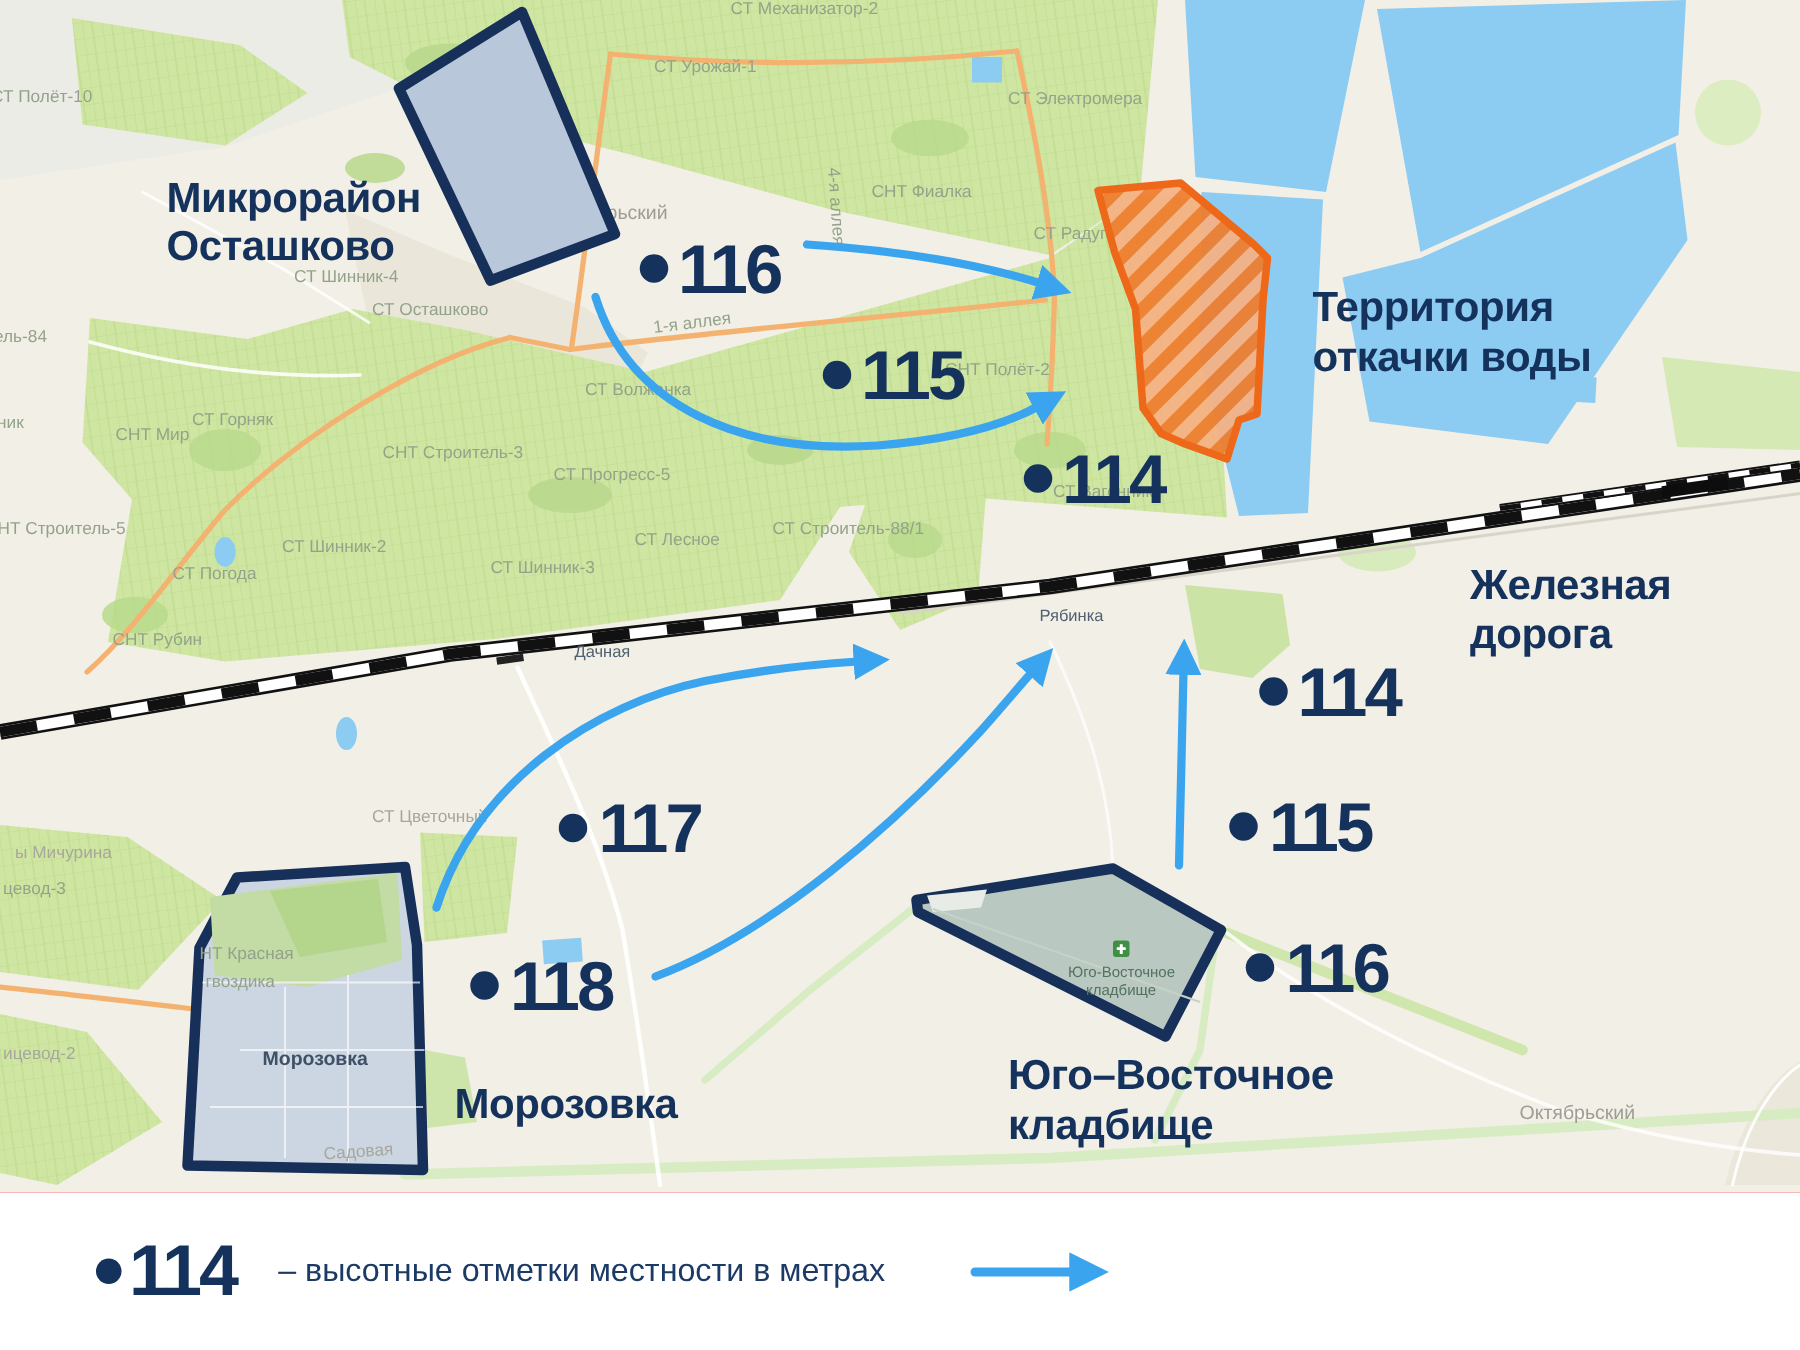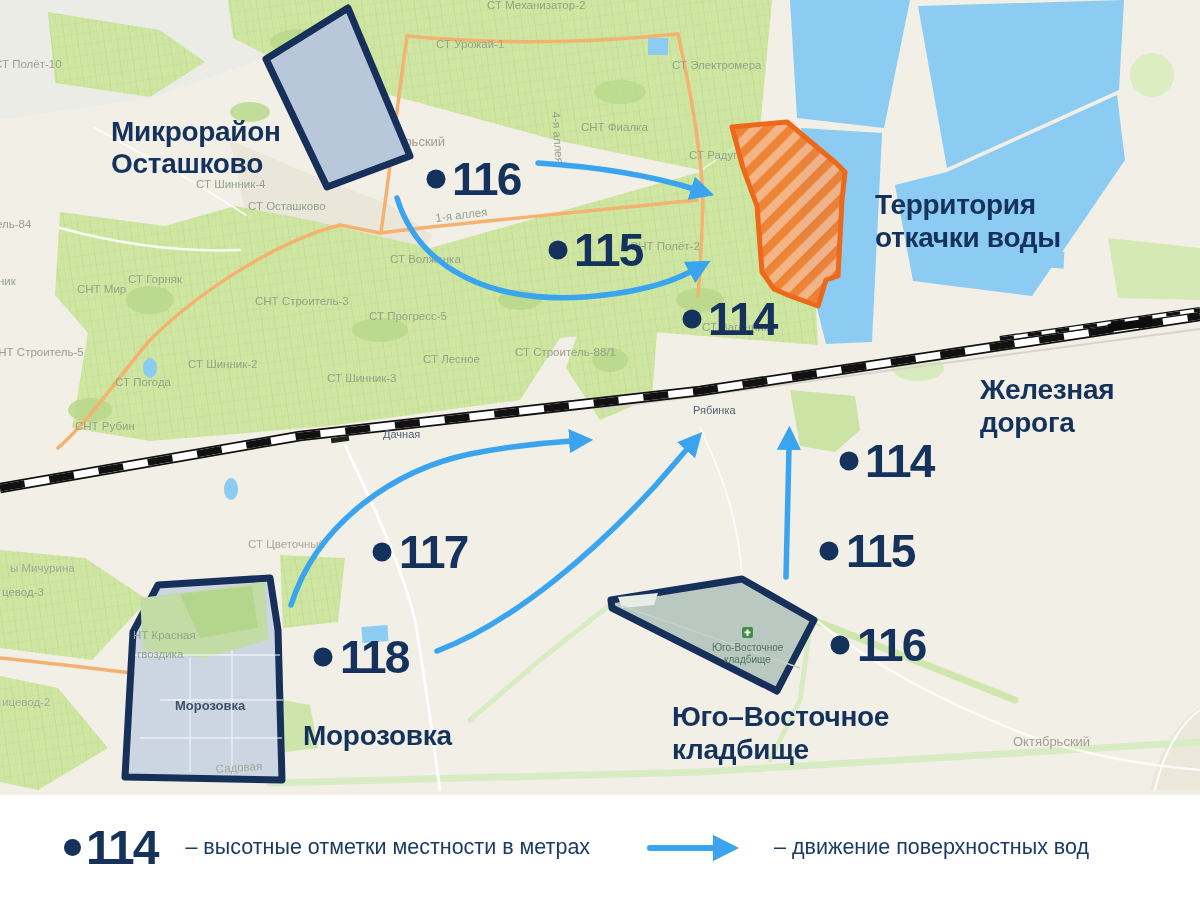--- a/index.html
+++ b/index.html
@@ -263,17 +263,16 @@
 <div class="legend">
   <div class="legend-item elev">
     <span class="legend-dot"></span>
     <span class="legend-num">114</span>
     <span class="legend-text">–  высотные отметки местности в метрах</span>
   </div>
   <div class="legend-item flow">
     <svg class="legend-arrow" width="100" height="26" viewBox="0 0 100 26">
       <path d="M4,13 L70,13" stroke="#3aa5ee" stroke-width="6" stroke-linecap="round" fill="none" marker-end="url(#ah)"></path>
     </svg>
-    <span class="legend-text">–  движение поверхностных вод</span>
   </div>
 </div>
 
 </div>
 
 </body></html>

